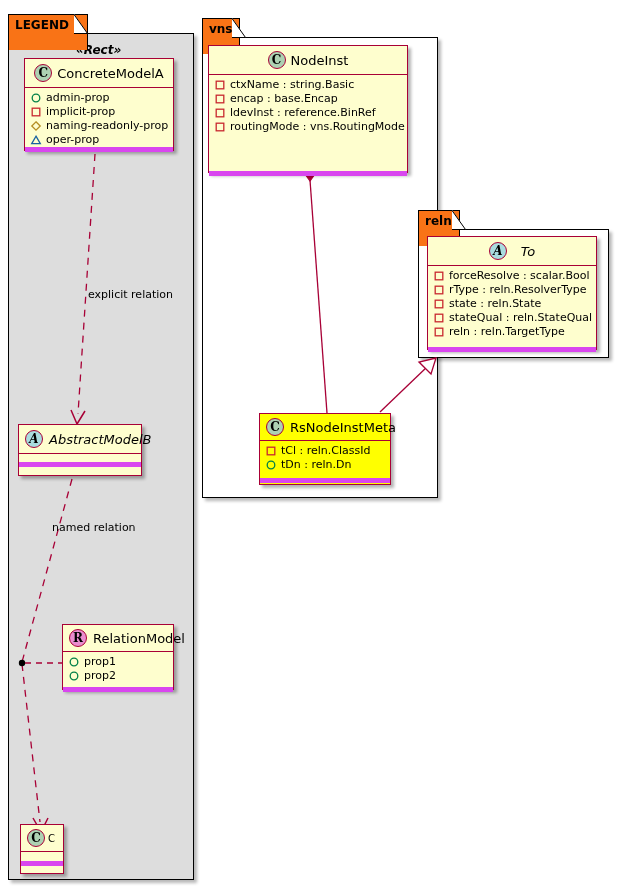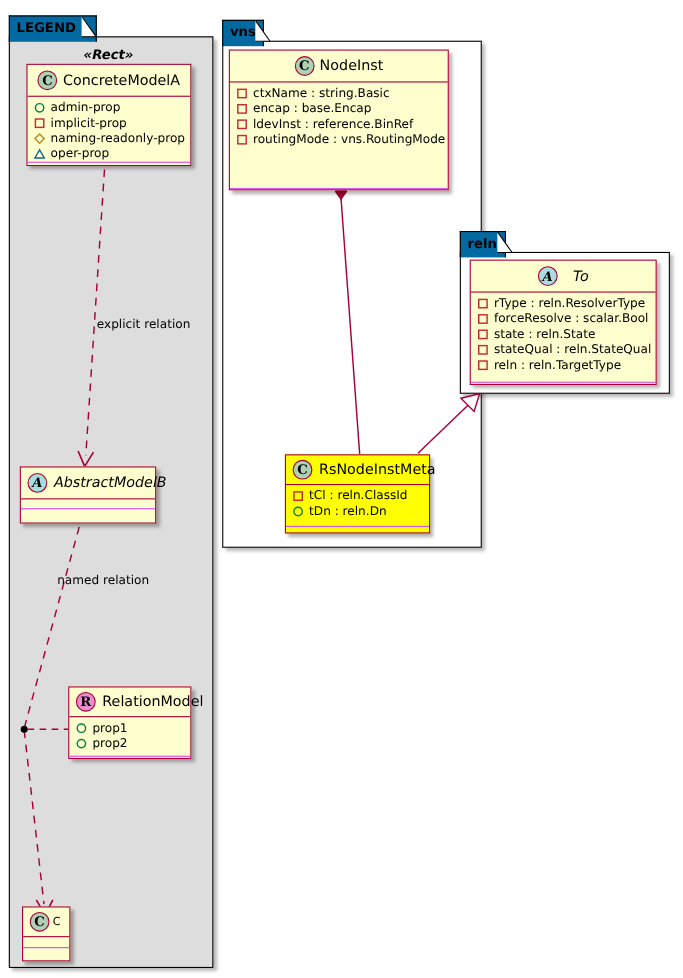--- a/index.html
+++ b/index.html
@@ -17,33 +17,32 @@
 
   
   .pkg {
     position: absolute;
     box-sizing: border-box;
   }
   .pkg-tab {
     position: absolute;
     left: 0;
     top: 0;
-    height: 24px;
+    height: 36px;
     box-sizing: border-box;
     border: 1px solid #000000;
     border-bottom: none;
-    background: #0369a1;
+    background: #f97316;
     padding: 1px 18px 0 6px;
     font-size: 12px;
     font-weight: bold;
     color: #000000;
     line-height: 18px;
     white-space: nowrap;
     z-index: 3;
-    text-align: right;
   }
   .pkg-tab-slant {
     position: absolute;
     top: 0;
     width: 14px;
     height: 20px;
     z-index: 4;
   }
   .pkg-body {
     position: absolute;
@@ -93,21 +92,21 @@
     font-size: 12px;
     font-weight: bold;
     font-family: "DejaVu Serif", "Liberation Serif", serif;
     flex: 0 0 auto;
   }
   .circ-C { background: #ADD1B2; border: 1px solid #A80036; color: #000; }
   .circ-A { background: #A9DCDF; border: 1px solid #A80036; color: #000; font-style: italic;}
   .circ-R { background: #E98DCF; border: 1px solid #A80036; color: #000; }
 
   .cls-attrs {
-    border-bottom: 1px solid #d946ef;
+    border-bottom: 5px solid #d946ef;
     padding: 3px 4px 3px 5px;
   }
   .cls-attrs.empty { height: 8px; padding: 0; }
   .cls-ops { height: 8px; }
   .attr {
     display: flex;
     align-items: center;
     font-size: 11px;
     line-height: 14px;
     color: #000000;
@@ -344,29 +343,29 @@
     <span class="circ circ-A">A</span>
     <span class="titletext italic" style="margin-left:14px;">To</span>
   </div>
   <div class="cls-attrs" style="height:75px;">
     <div class="attr">
       <span class="vis">
           <svg width="12" height="12" viewBox="0 0 12 12">
             <rect x="2.2" y="2.2" width="7.6" height="7.6" fill="none" stroke="#C82930" stroke-width="1.3"></rect>
           </svg>
         </span>
+      <span>forceResolve : scalar.Bool</span>
+    </div>
+    <div class="attr">
+      <span class="vis">
+          <svg width="12" height="12" viewBox="0 0 12 12">
+            <rect x="2.2" y="2.2" width="7.6" height="7.6" fill="none" stroke="#C82930" stroke-width="1.3"></rect>
+          </svg>
+        </span>
       <span>rType : reln.ResolverType</span>
-    </div>
-    <div class="attr">
-      <span class="vis">
-          <svg width="12" height="12" viewBox="0 0 12 12">
-            <rect x="2.2" y="2.2" width="7.6" height="7.6" fill="none" stroke="#C82930" stroke-width="1.3"></rect>
-          </svg>
-        </span>
-      <span>forceResolve : scalar.Bool</span>
     </div>
     <div class="attr">
       <span class="vis">
           <svg width="12" height="12" viewBox="0 0 12 12">
             <rect x="2.2" y="2.2" width="7.6" height="7.6" fill="none" stroke="#C82930" stroke-width="1.3"></rect>
           </svg>
         </span>
       <span>state : reln.State</span>
     </div>
     <div class="attr">

